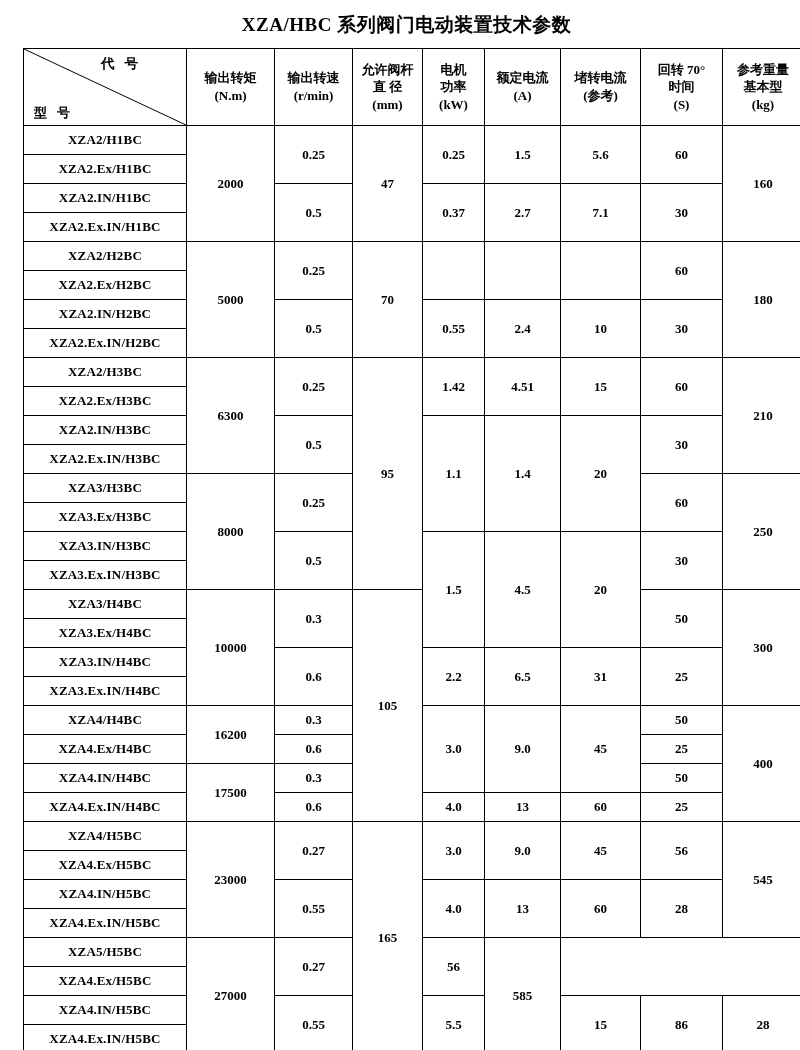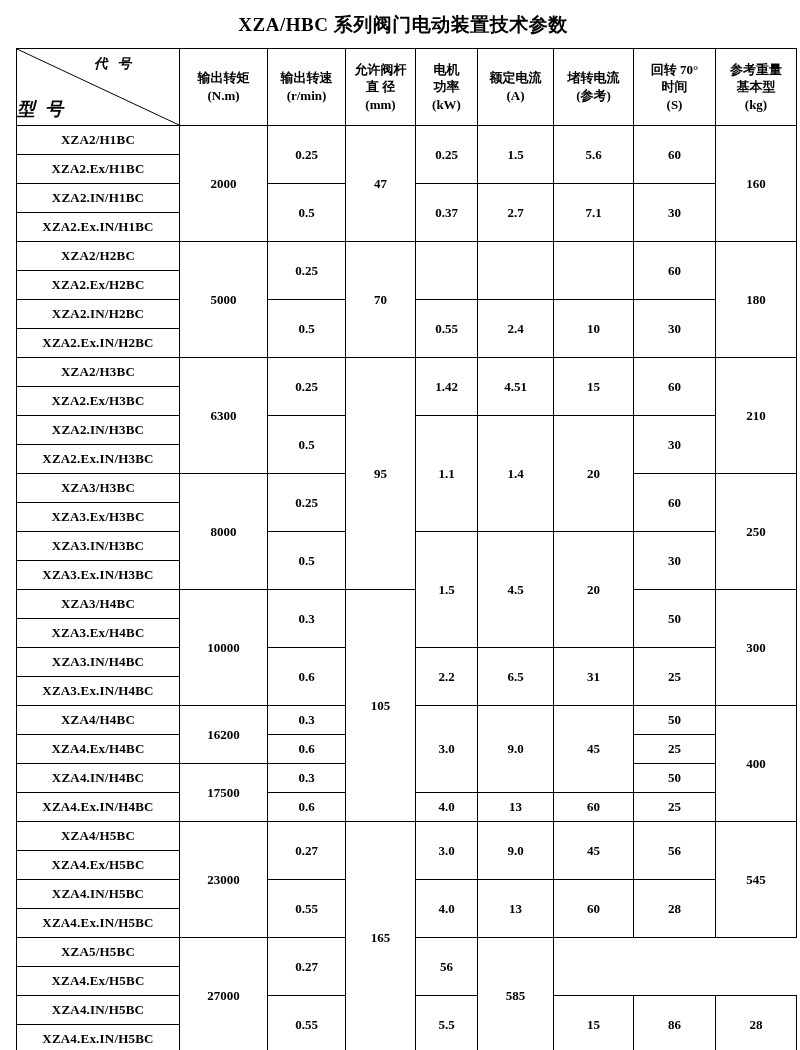--- a/index.html
+++ b/index.html
@@ -11,21 +11,21 @@
     width: 800px;
     height: 1050px;
     font-family: "Liberation Serif", "DejaVu Serif", serif;
     color: #000000;
     position: relative;
   }
   .page {
     width: 800px;
     height: 1050px;
     box-sizing: border-box;
-    padding: 8px 10px 0 16px;
+    padding: 8px 10px 0 23px;
     position: relative;
   }
   .doc-title {
     text-align: center;
     font-weight: bold;
     font-size: 19px;
     letter-spacing: 0.5px;
     margin: 4px 0 10px 0;
     font-family: "Liberation Serif", "DejaVu Serif", serif;
   }
@@ -48,41 +48,40 @@
     height: 76px;
     line-height: 1.35;
     font-size: 13.5px;
   }
   .hdr-cell div { padding: 0 2px; }
   
   .diag {
     position: relative;
     height: 76px;
     overflow: hidden;
-    font-style: italic;
   }
   .diag svg {
     position: absolute;
     left: 0; top: 0;
     width: 100%;
     height: 100%;
   }
   .diag .t-right {
     position: absolute;
     right: 38px;
     top: 6px;
     font-size: 13.5px;
     font-weight: bold;
     letter-spacing: 10px;
   }
   .diag .t-left {
     position: absolute;
-    left: 0;
+    left: 10px;
     bottom: 4px;
-    font-size: 18px;
+    font-size: 13px;
     font-weight: bold;
     letter-spacing: 10px;
     text-align: left;
     line-height: 1.2;
   }
   td.model {
     text-align: left;
     padding-left: 6px;
     height: 28px;
     font-size: 13.5px;

